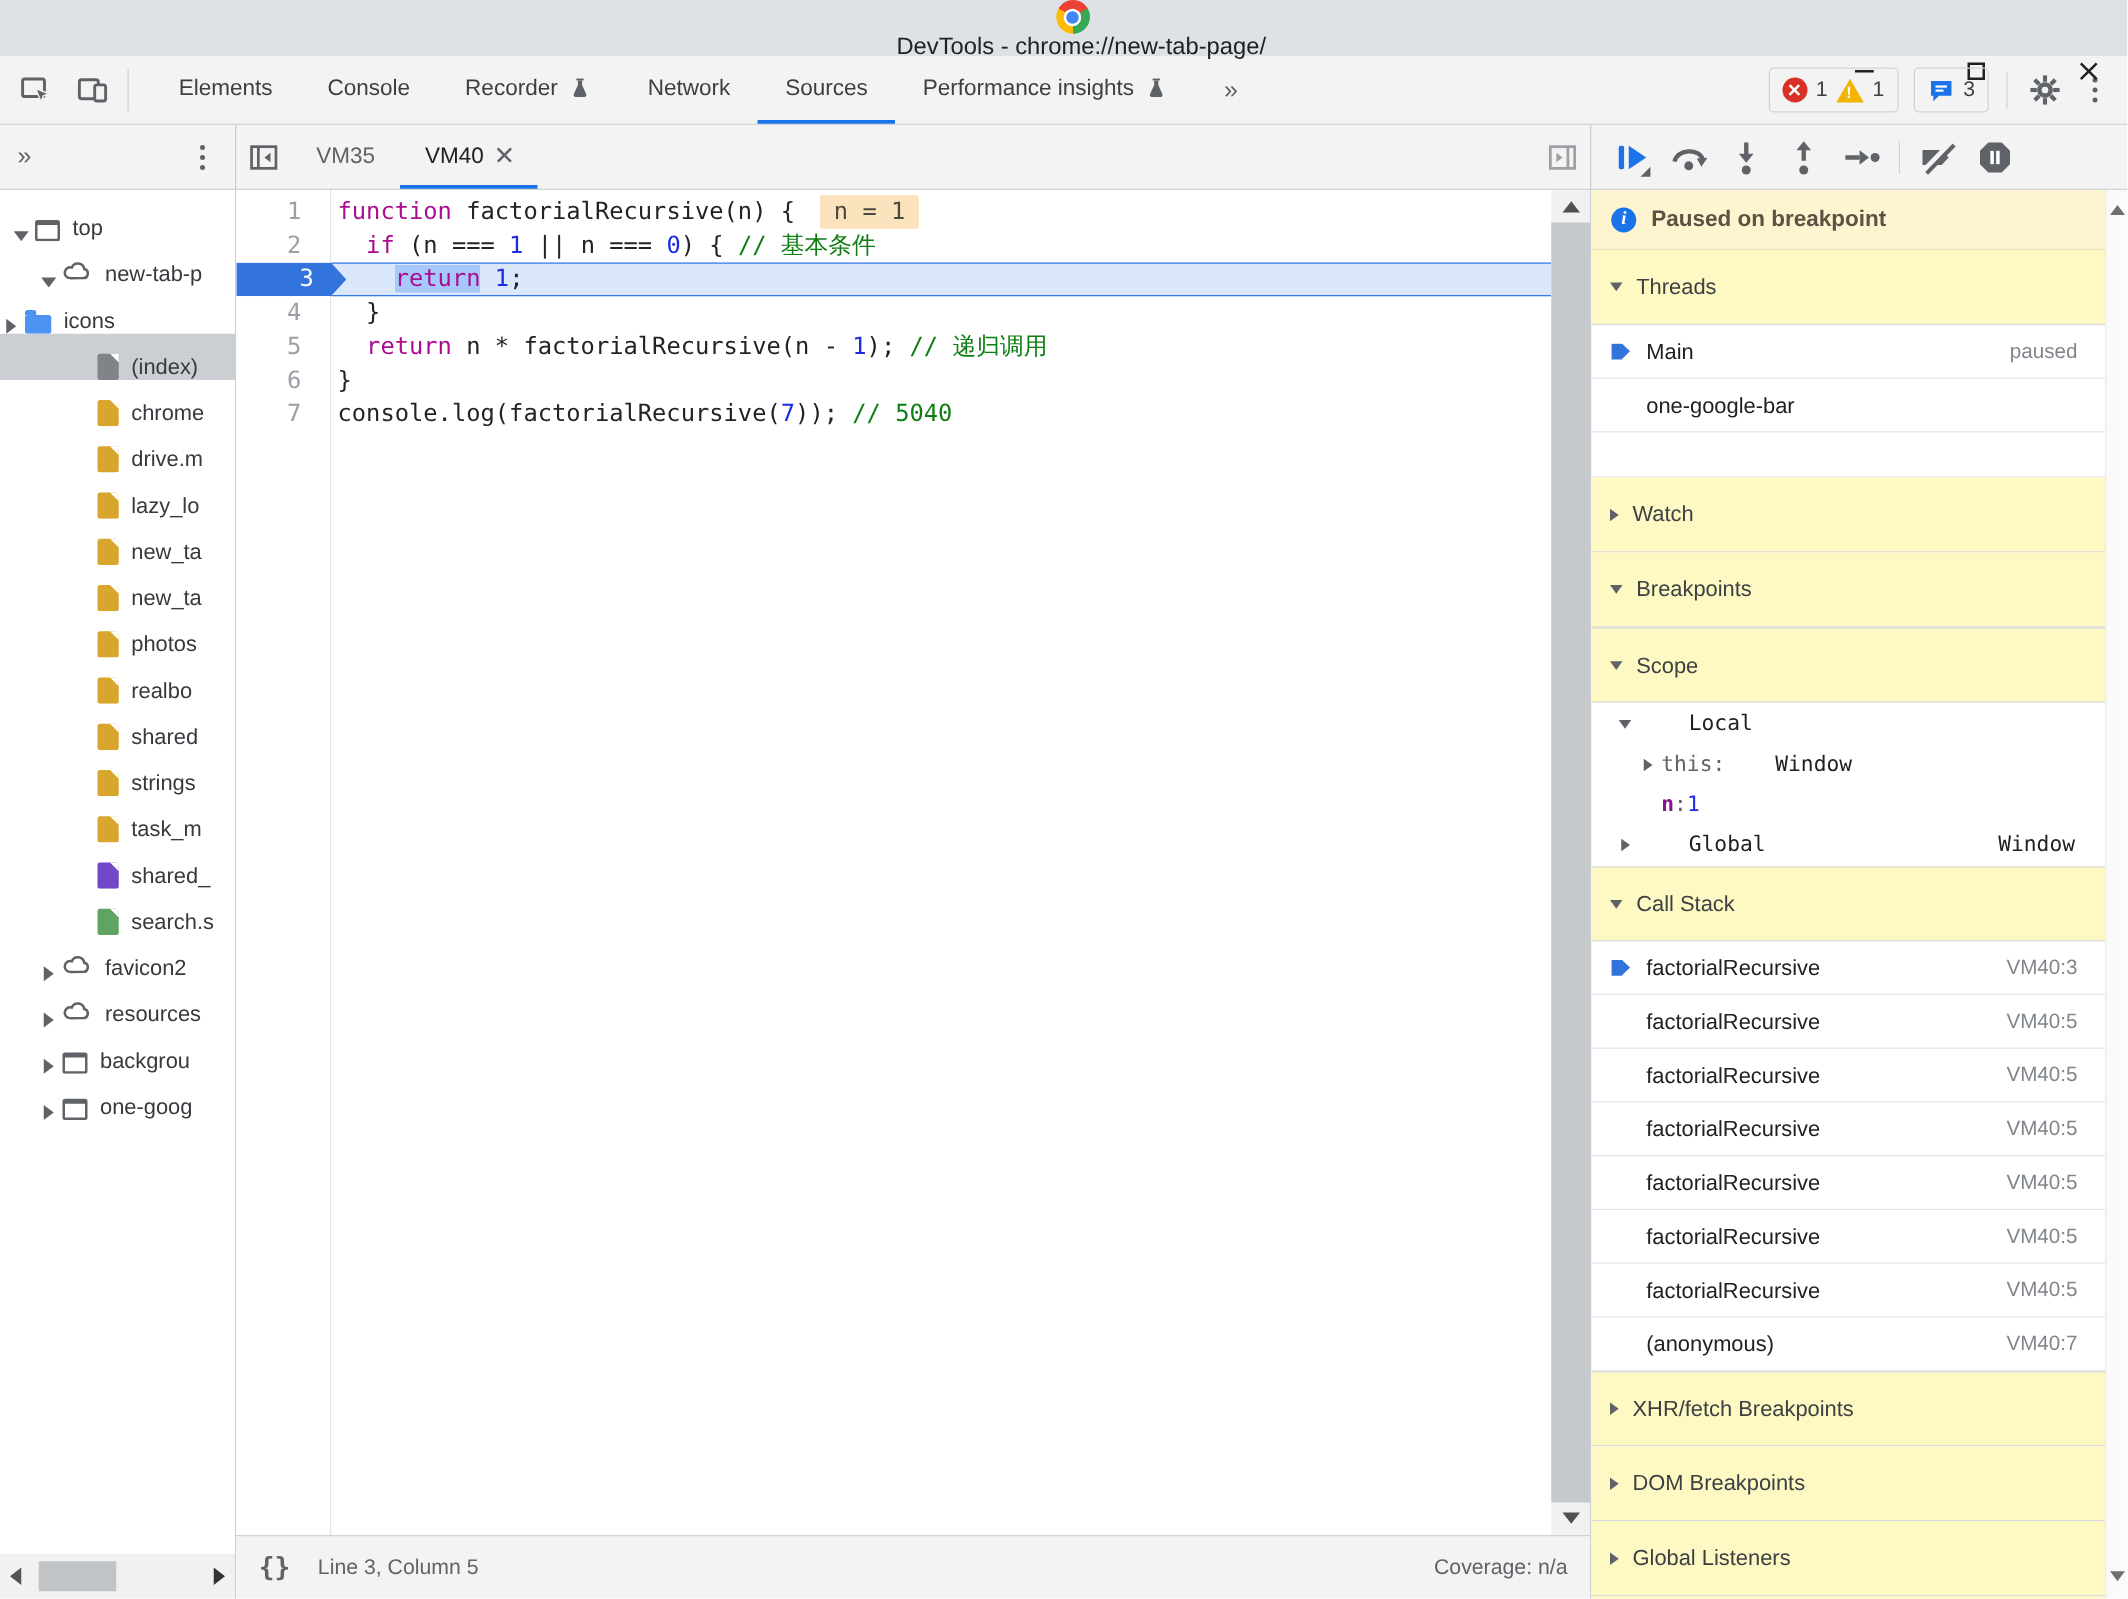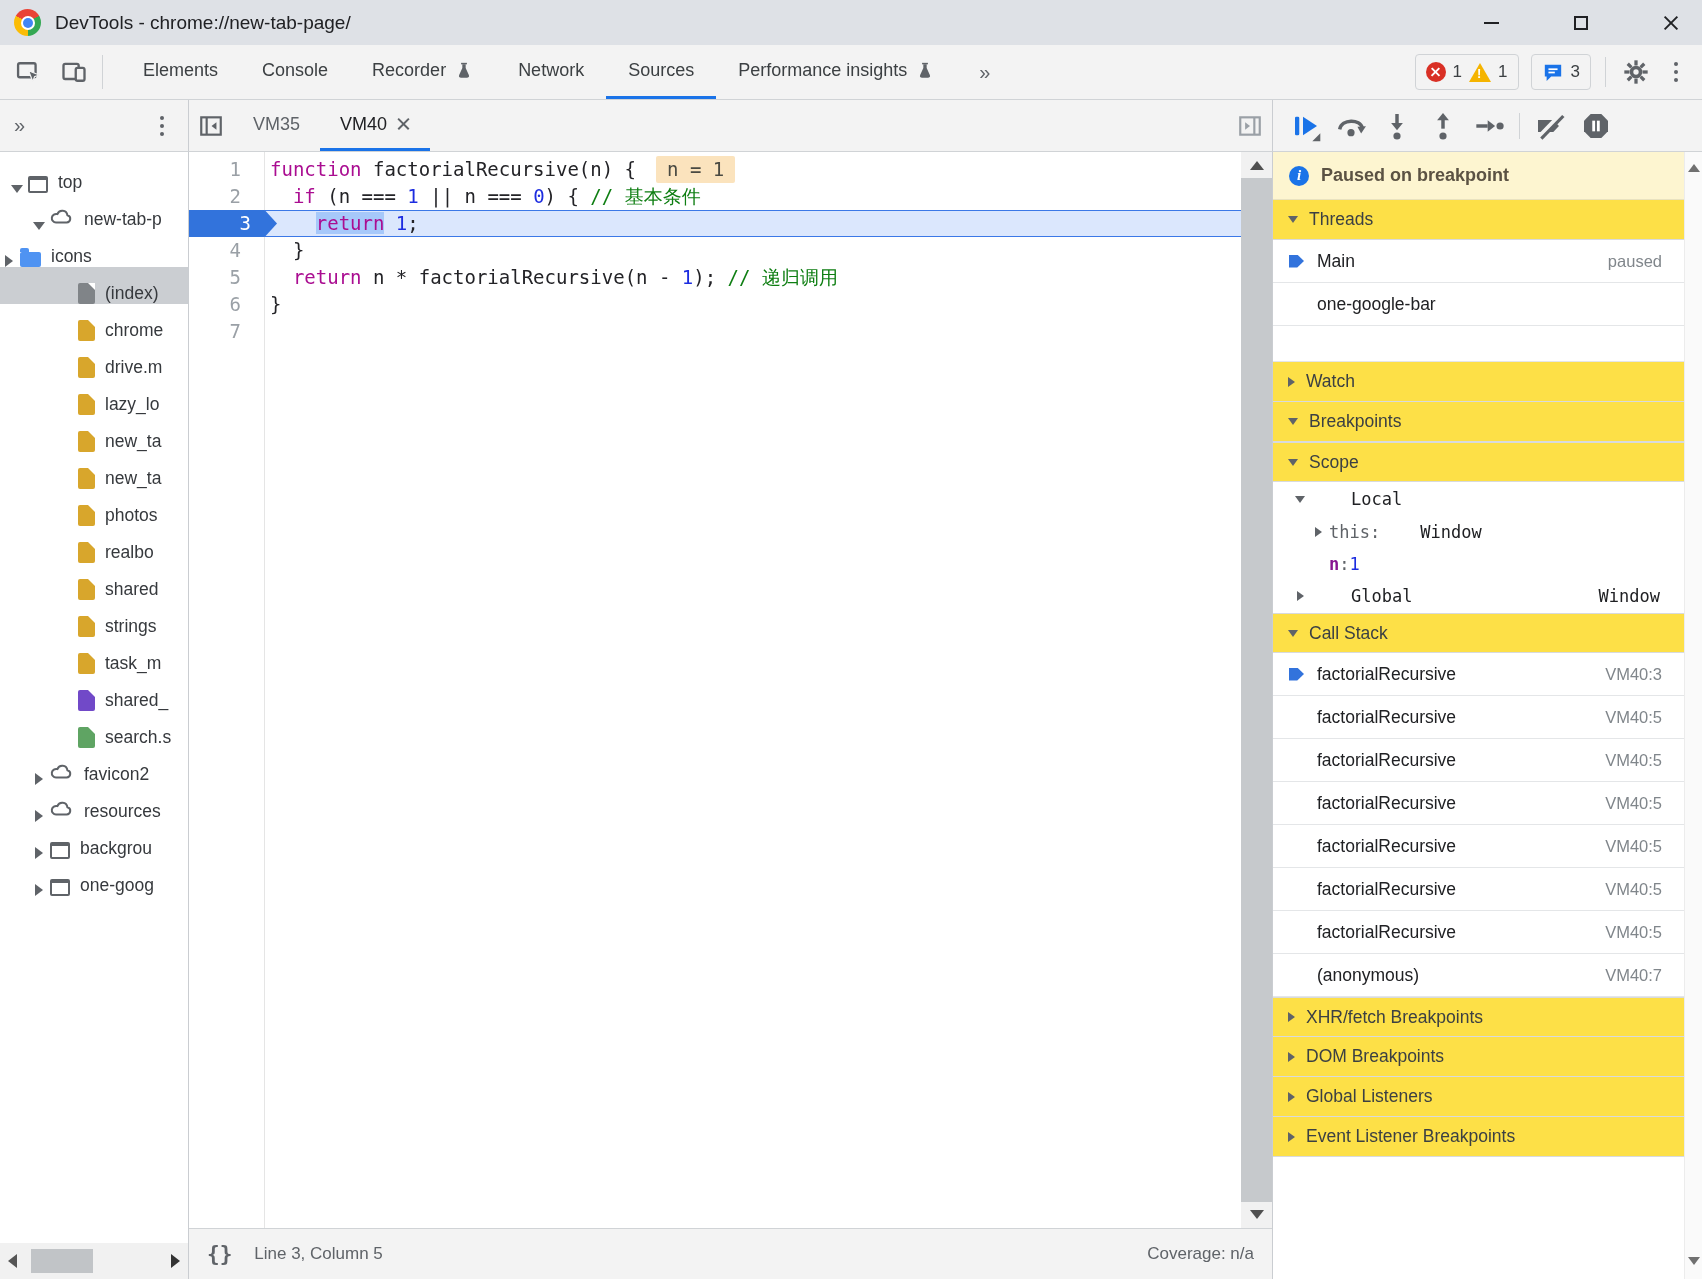--- a/index.html
+++ b/index.html
@@ -1,20 +1,20 @@
 <!DOCTYPE html>
 <html><head>
 <meta charset="utf-8">
 <style>
   * { margin:0; padding:0; box-sizing:border-box; }
   html,body { width:1702px; height:1279px; overflow:hidden; background:#fff;
               font-family:"Liberation Sans", sans-serif; color:#202124; }
 
   
-  .titlebar { height:45px; background:#dee1e6; display:flex; align-items:center; padding-left:14px; }
+  .titlebar { height:45px; background:#dee1e6; display:flex; align-items:center; padding-left:14px;flex-direction:column; }
   .chrome-logo { width:27px; height:27px; border-radius:50%; position:relative; flex:none;
     background:conic-gradient(#ea4335 0 60deg, #34a853 60deg 180deg, #fbbc05 180deg 300deg, #ea4335 300deg 360deg); }
   .chrome-logo i { position:absolute; left:50%; top:50%; transform:translate(-50%,-50%);
     width:14px; height:14px; border-radius:50%; background:#fff; }
   .chrome-logo i b { position:absolute; left:50%; top:50%; transform:translate(-50%,-50%);
     width:10px; height:10px; border-radius:50%; background:#4285f4; }
   .win-title { margin-left:14px; font-size:19px; color:#202124; }
   .win-controls { margin-left:auto; display:flex; height:100%; }
   .win-btn { width:62px; height:100%; display:flex; align-items:center; justify-content:center; margin-left:28px; }
   .glyph-min { width:15px; height:2px; background:#202124; }
@@ -114,21 +114,21 @@
   .coverage { margin-left:auto; }
 
   
   .rightcol { flex:1; border-left:1px solid #cacdd1; display:flex; background:#fff; }
   .rp-main { flex:1; display:flex; flex-direction:column; overflow:hidden; }
   .banner { height:48px; background:#fdf5d0; display:flex; align-items:center; gap:12px; padding-left:16px;
             font-size:18px; font-weight:bold; color:#5b5243; border-bottom:1px solid #e9e2c0; flex:none; }
   .info-ic { width:20px; height:20px; border-radius:50%; background:#1a73e8; color:#fff; flex:none;
              font-family:"Liberation Serif",serif; font-style:italic; font-weight:bold; font-size:15px;
              display:flex; align-items:center; justify-content:center; }
-  .sec-h { height:40px; background:#fde047; border-bottom:1px solid #d8dadd; display:flex; align-items:center;
+  .sec-h { height:60px; background:#fef9c3; border-bottom:1px solid #d8dadd; display:flex; align-items:center;
            gap:11px; padding-left:15px; font-size:17.5px; color:#3c4043; flex:none; }
   .sec-h.bt { border-top:1px solid #d8dadd; }
   .sec-h .tri-d { border-top-width:7px; border-left-width:5px; border-right-width:5px; }
   .sec-h .tri-r { border-left-width:7px; border-top-width:5px; border-bottom-width:5px; }
   .p-row { height:43px; border-bottom:1px solid #e4e6e8; display:flex; align-items:center; font-size:17.5px; flex:none; }
   .p-row .rloc { margin-left:auto; color:#80868b; font-size:16.5px; padding-right:22px; }
   .arrow-blue { width:15px; height:13px; background:#3273dc; clip-path:polygon(0 0,55% 0,100% 50%,55% 100%,0 100%); flex:none; }
   .ind1 { padding-left:16px; } .name-ind { margin-left:13px; } .noarrow { padding-left:44px; }
   .empty-row { height:36px; border-bottom:1px solid #e4e6e8; flex:none; }
   .nobp { height:50px; display:flex; align-items:center; justify-content:center; font-style:italic;
@@ -478,20 +478,21 @@
         <div class="gcell">6</div>
         <div class="gcell">7</div>
       </div>
       <div class="codearea">
         <div class="cline"><span class="kw">function</span><span> factorialRecursive(n) {</span><span class="hint">n = 1</span></div>
         <div class="cline"><span>  </span><span class="kw">if</span><span> (n === </span><span class="num">1</span><span> || n === </span><span class="num">0</span><span>) { </span><span class="com">// 基本条件</span></div>
         <div class="cline active"><span>    </span><span class="kw selword">return</span><span> </span><span class="num">1</span><span>;</span></div>
         <div class="cline"><span>  }</span></div>
         <div class="cline"><span>  </span><span class="kw">return</span><span> n * factorialRecursive(n - </span><span class="num">1</span><span>); </span><span class="com">// 递归调用</span></div>
         <div class="cline"><span>}</span></div>
+        <div class="cline"><span>console.log(factorialRecursive(</span><span class="num">7</span><span>)); </span><span class="com">// 5040</span></div>
       </div>
       <div class="vscroll">
         <span class="vs-up"></span>
         <span class="vs-thumb"></span>
         <span class="vs-down"></span>
       </div>
     </div>
     <div class="statusbar">
       <span class="pp-icon">{}</span>
       <span>Line 3, Column 5</span>

